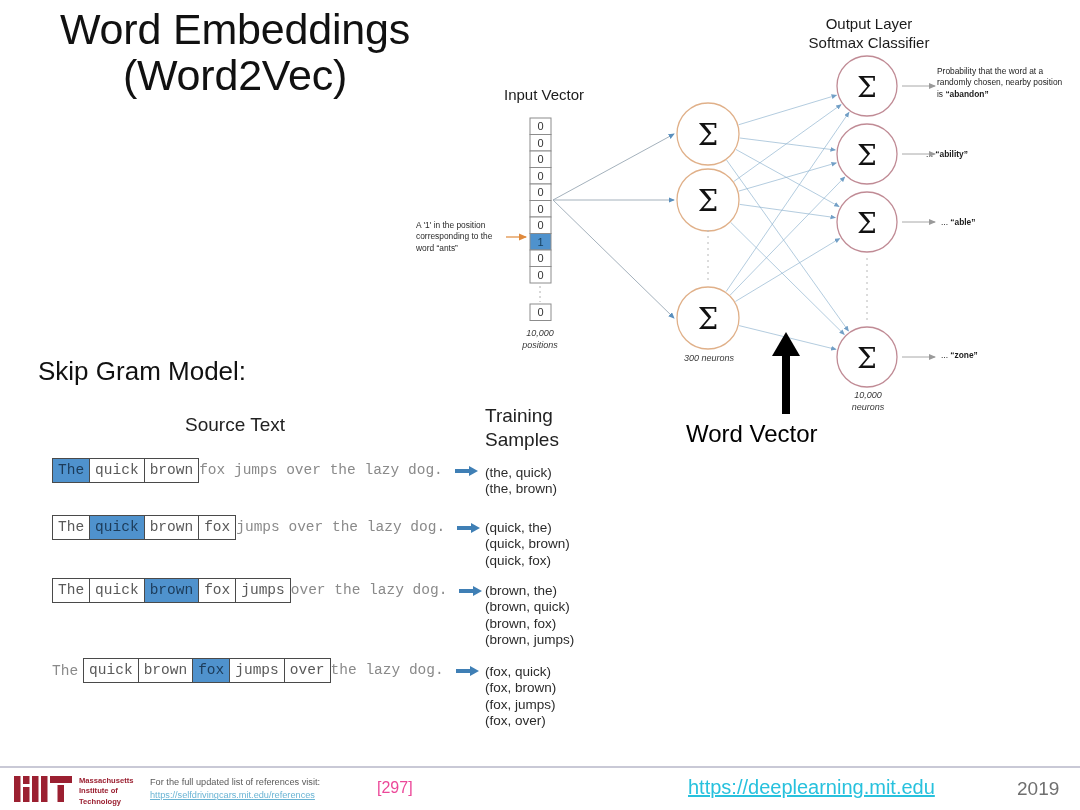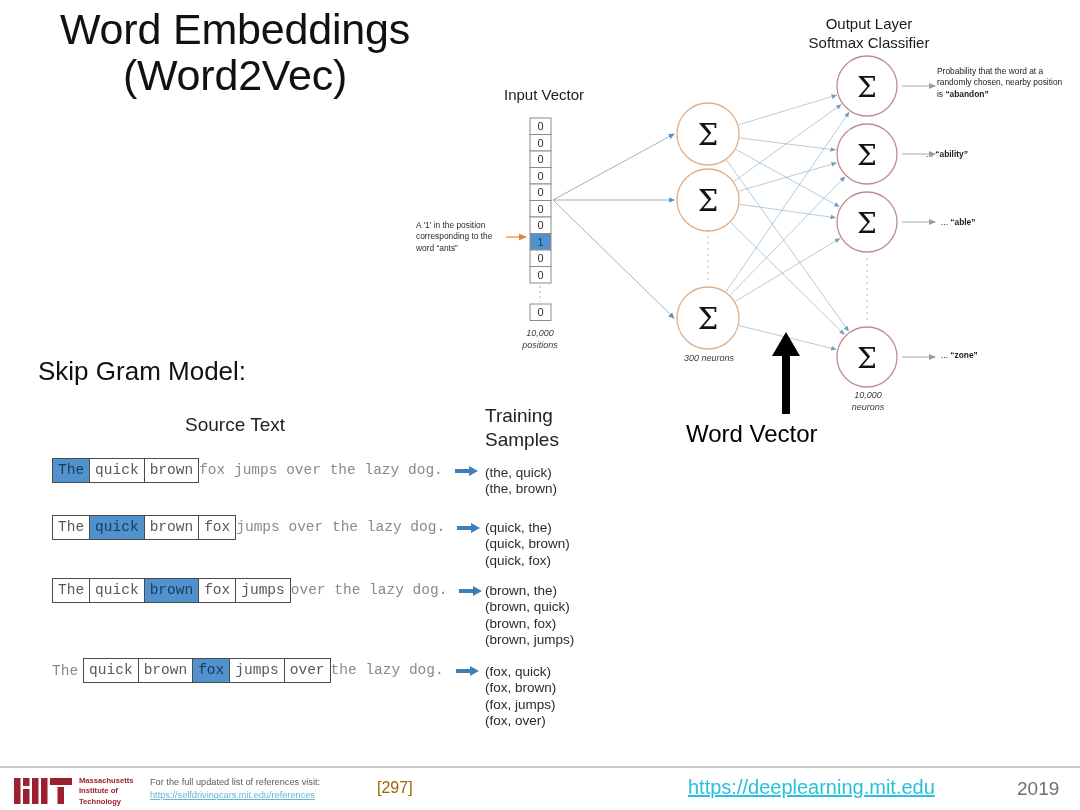--- a/index.html
+++ b/index.html
@@ -98,35 +98,35 @@
     font-size: 24px; color: #000; font-weight: 400;
   }
 
   
   #footer-rule {
     position: absolute; left: 0; top: 766px; width: 1080px; height: 2px;
     background: #c9c9d6;
   }
   #mit-logo {
     position: absolute; left: 14px; top: 776px;
-    display: flex; align-items: center;
+    display: flex; align-items: flex-start;
   }
   .mit-bars { display:block; }
   #mit-wordmark {
     margin-left: 7px; font-size: 7.6px; font-weight: bold; line-height: 1.35;
     color: #9b2031; font-family: "Liberation Sans", sans-serif;
   }
   #ref-note {
     position: absolute; left: 150px; top: 776px;
     font-size: 9.2px; color: #5a5a5a; line-height: 1.45;
   }
   #ref-note a { color: #6ab4d4; text-decoration: underline; }
   #ref-number {
     position: absolute; left: 377px; top: 779px;
-    font-size: 16px; color: #a16207;
+    font-size: 16px; color: #ec4899;
   }
   #site-link {
     position: absolute; left: 688px; top: 776px;
     font-size: 20px; color: #27c1dd; text-decoration: underline; text-align: center;
   }
   #year {
     position: absolute; left: 1005px; top: 778px;
     font-size: 19px; color: #6f6f6f; margin-left: 12px;
   }
 </style>

